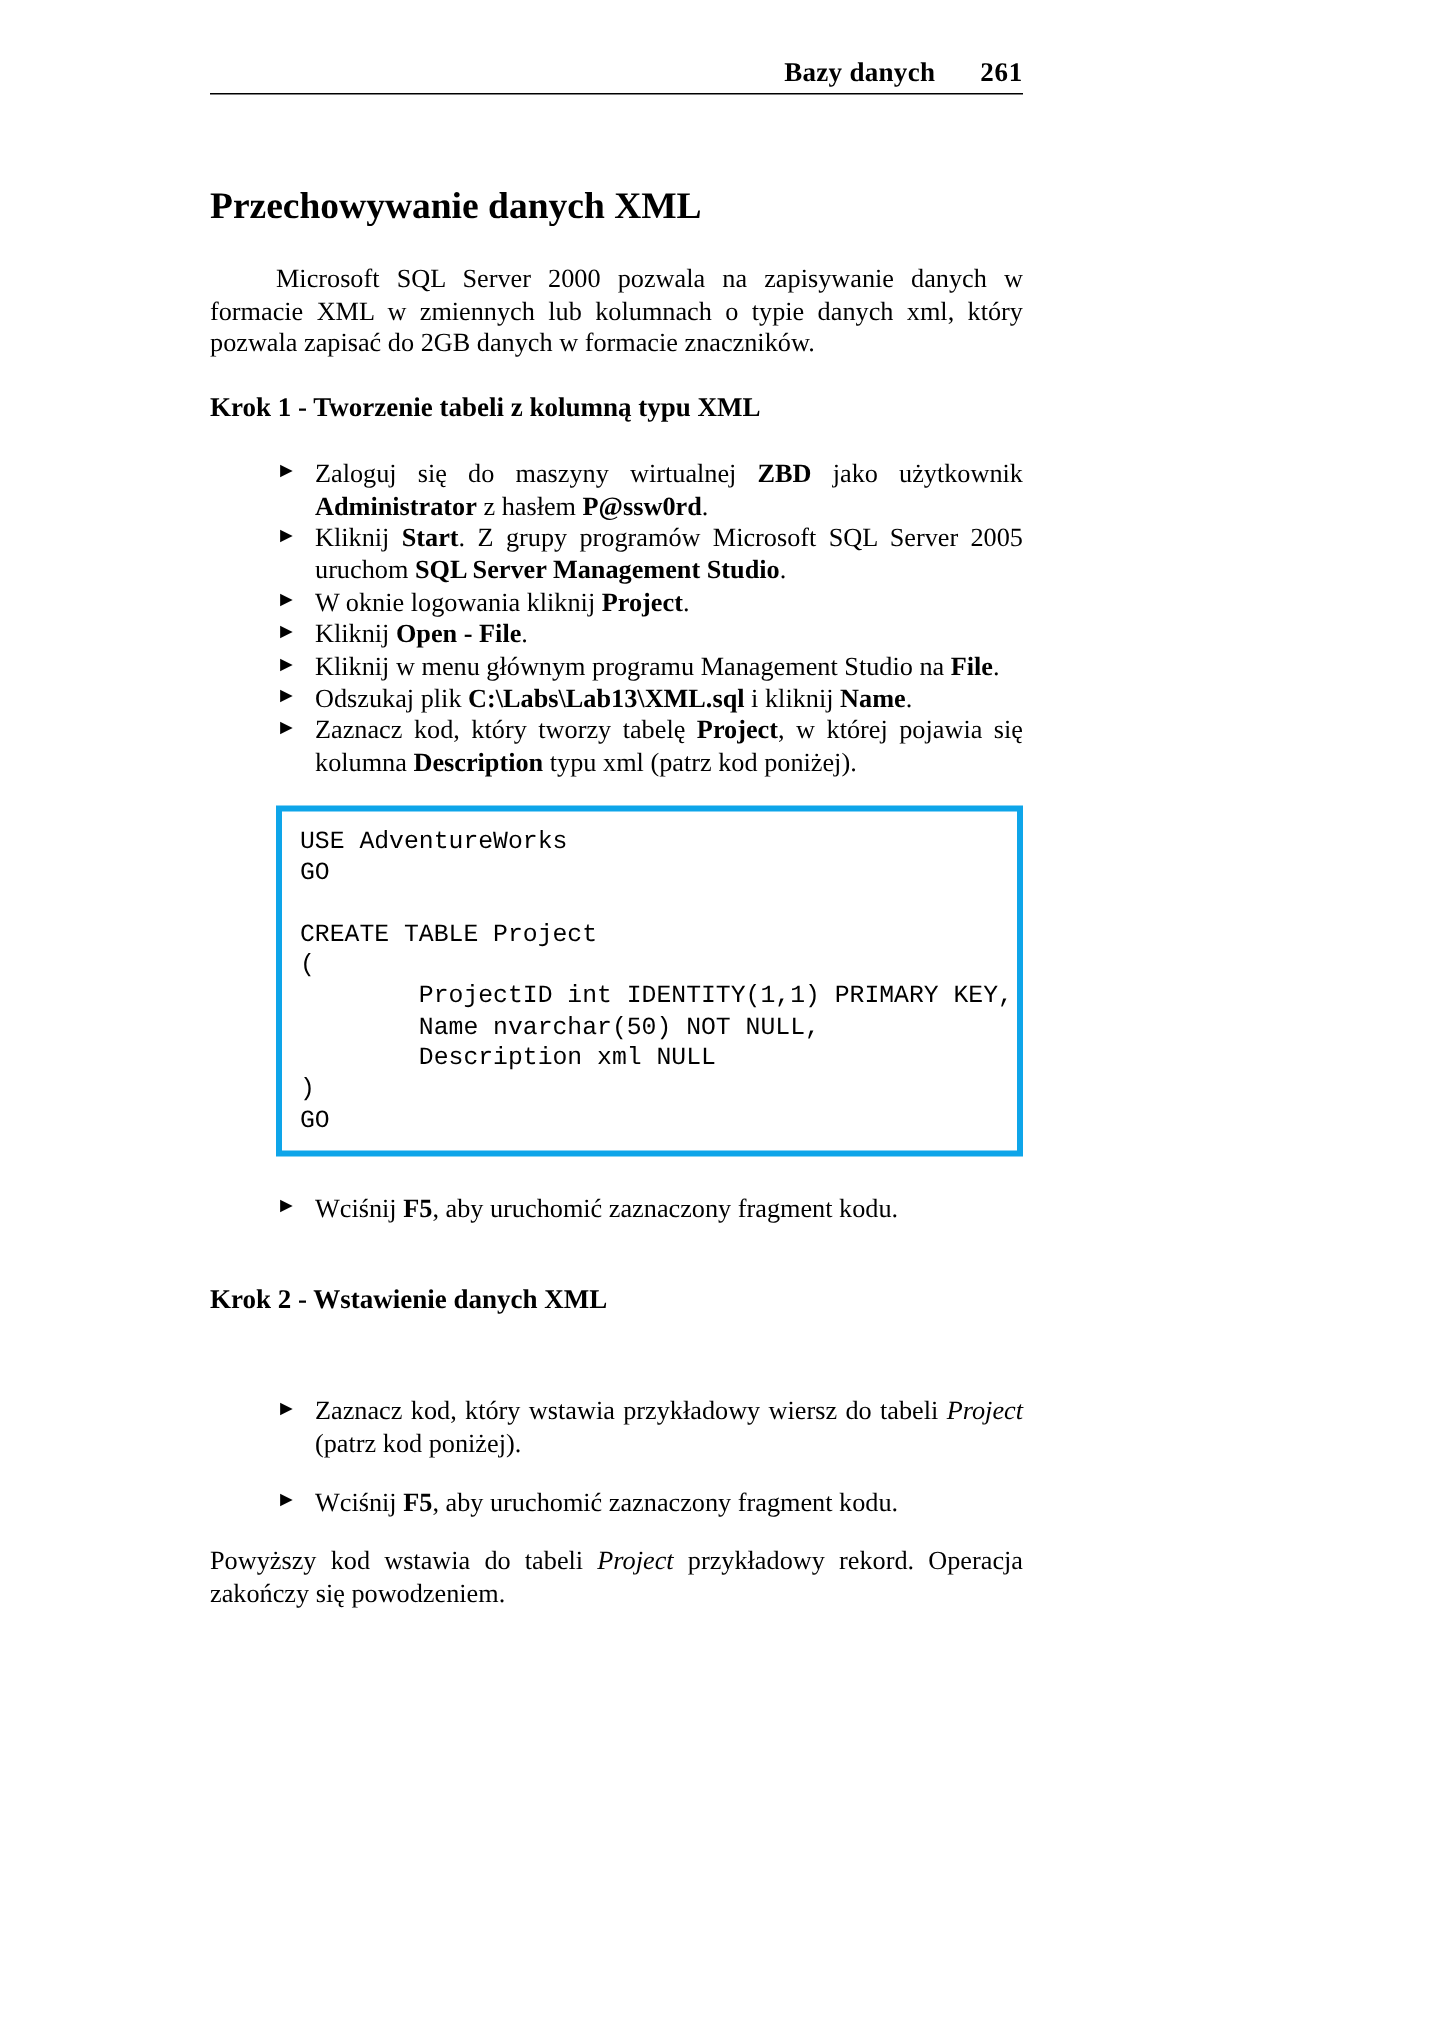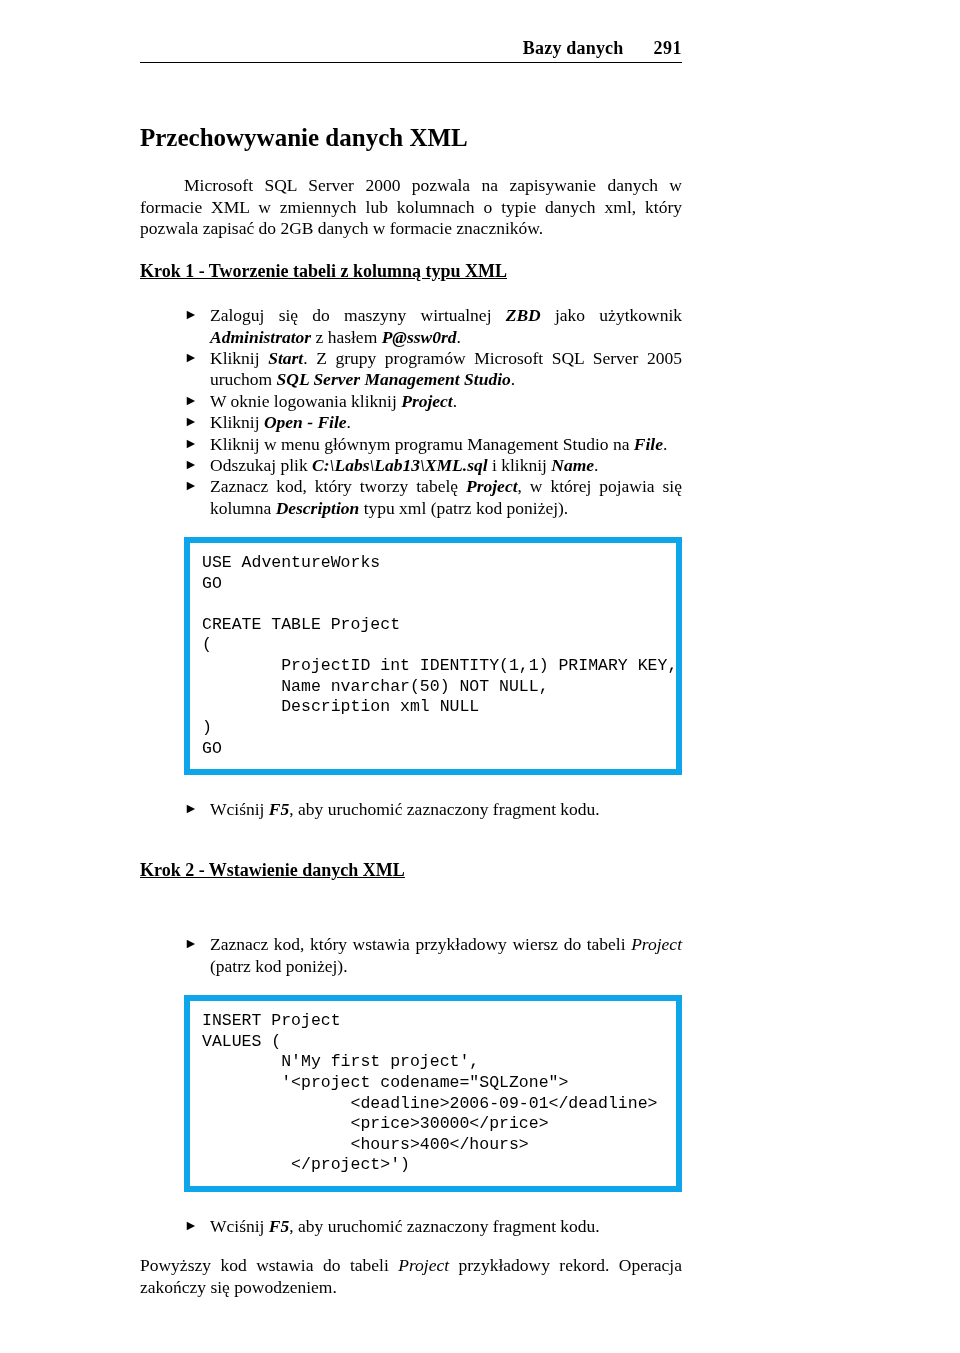--- a/index.html
+++ b/index.html
@@ -40,63 +40,62 @@
   .para {
     margin: 0 0 22px 0;
     text-align: justify;
     text-indent: 44px;
   }
   .para.noindent { text-indent: 0; }
   .step-title {
     font-weight: bold;
     font-size: 18px;
     margin: 0 0 22px 0;
-    text-decoration: underline;
   }
   ul.arrow {
     list-style: none;
     margin: 0 0 18px 0;
     padding: 0 0 0 44px;
   }
   ul.arrow li {
     position: relative;
     padding-left: 26px;
     margin: 0;
     text-align: justify;
   }
   ul.arrow li::before {
     content: "►";
     position: absolute;
     left: 0;
     top: 1px;
     font-size: 14px;
   }
   .codebox {
-    border: 6px solid #0ea5e9;
+    border: 4px solid #0ea5e9;
     margin: 0 0 24px 44px;
     padding: 10px 12px 10px 12px;
     font-family: "Courier New", Courier, monospace;
     font-size: 16.5px;
     line-height: 1.25;
     white-space: pre;
     color: #000;
   }
   .spacer22 { height: 22px; }
   .spacer30 { height: 30px; }
-  b, strong { font-weight: bold; font-style: italic; }
+  b, strong { font-weight: bold; }
   i, em { font-style: italic; }
 </style>
 </head>
 <body>
 
 <div class="page">
 
   <div class="running-head">
     <span class="chapter">Bazy danych</span>
-    <span class="pnum">291</span>
+    <span class="pnum">261</span>
   </div>
   <hr class="rule">
 
   <div class="section-title">Przechowywanie danych XML</div>
 
   <p class="para">Microsoft SQL Server 2000 pozwala na zapisywanie danych w formacie XML w zmiennych lub kolumnach o typie danych xml, który pozwala zapisać do 2GB danych w formacie znaczników.</p>
 
   <div class="step-title">Krok 1 - Tworzenie tabeli z kolumną typu XML</div>
 
   <ul class="arrow">
@@ -127,28 +126,20 @@
   <div class="spacer22"></div>
 
   <div class="step-title">Krok 2 - Wstawienie danych XML</div>
 
   <div class="spacer30"></div>
 
   <ul class="arrow">
     <li>Zaznacz kod, który wstawia przykładowy wiersz do tabeli <i>Project</i> (patrz kod poniżej).</li>
   </ul>
 
-  <div class="codebox">INSERT Project
-VALUES (
-        N'My first project',
-        '&lt;project codename="SQLZone"&gt;
-               &lt;deadline&gt;2006-09-01&lt;/deadline&gt;
-               &lt;price&gt;30000&lt;/price&gt;
-               &lt;hours&gt;400&lt;/hours&gt;
-         &lt;/project&gt;')</div>
 
   <ul class="arrow">
     <li>Wciśnij <b>F5</b>, aby uruchomić zaznaczony fragment kodu.</li>
   </ul>
 
   <p class="para noindent">Powyższy kod wstawia do tabeli <i>Project</i> przykładowy rekord. Operacja zakończy się powodzeniem.</p>
 
 </div>
 
 </body></html>

